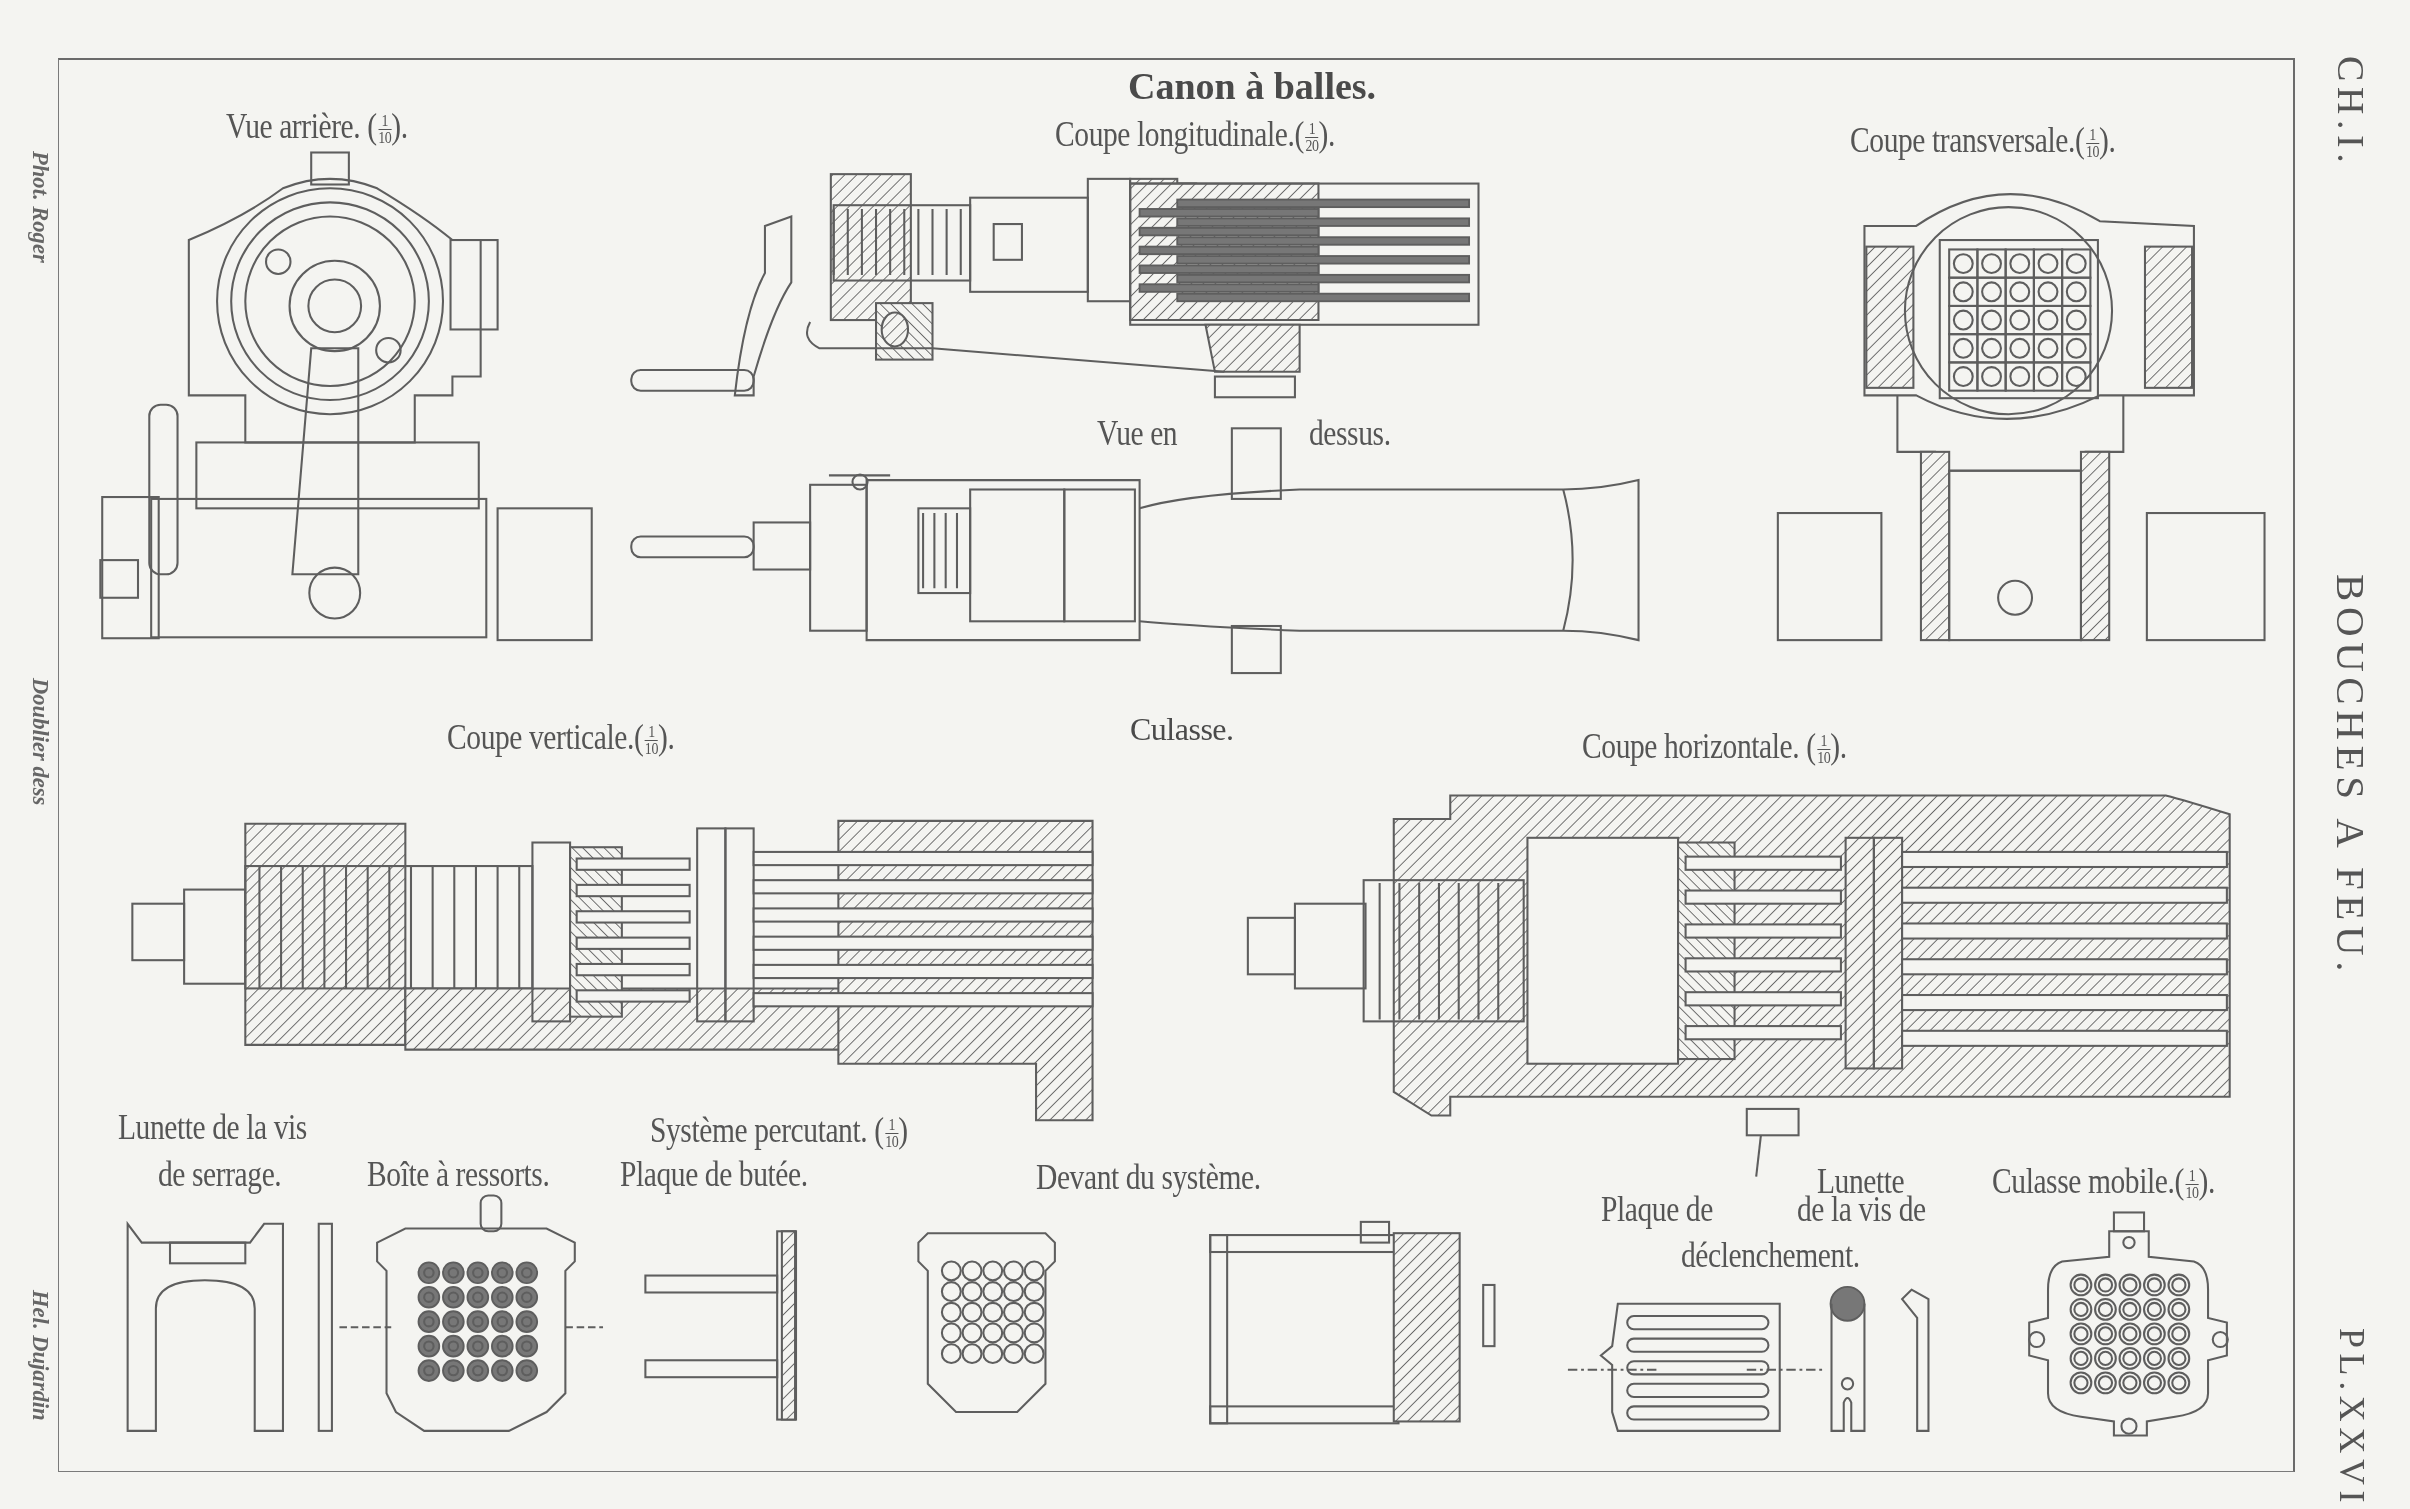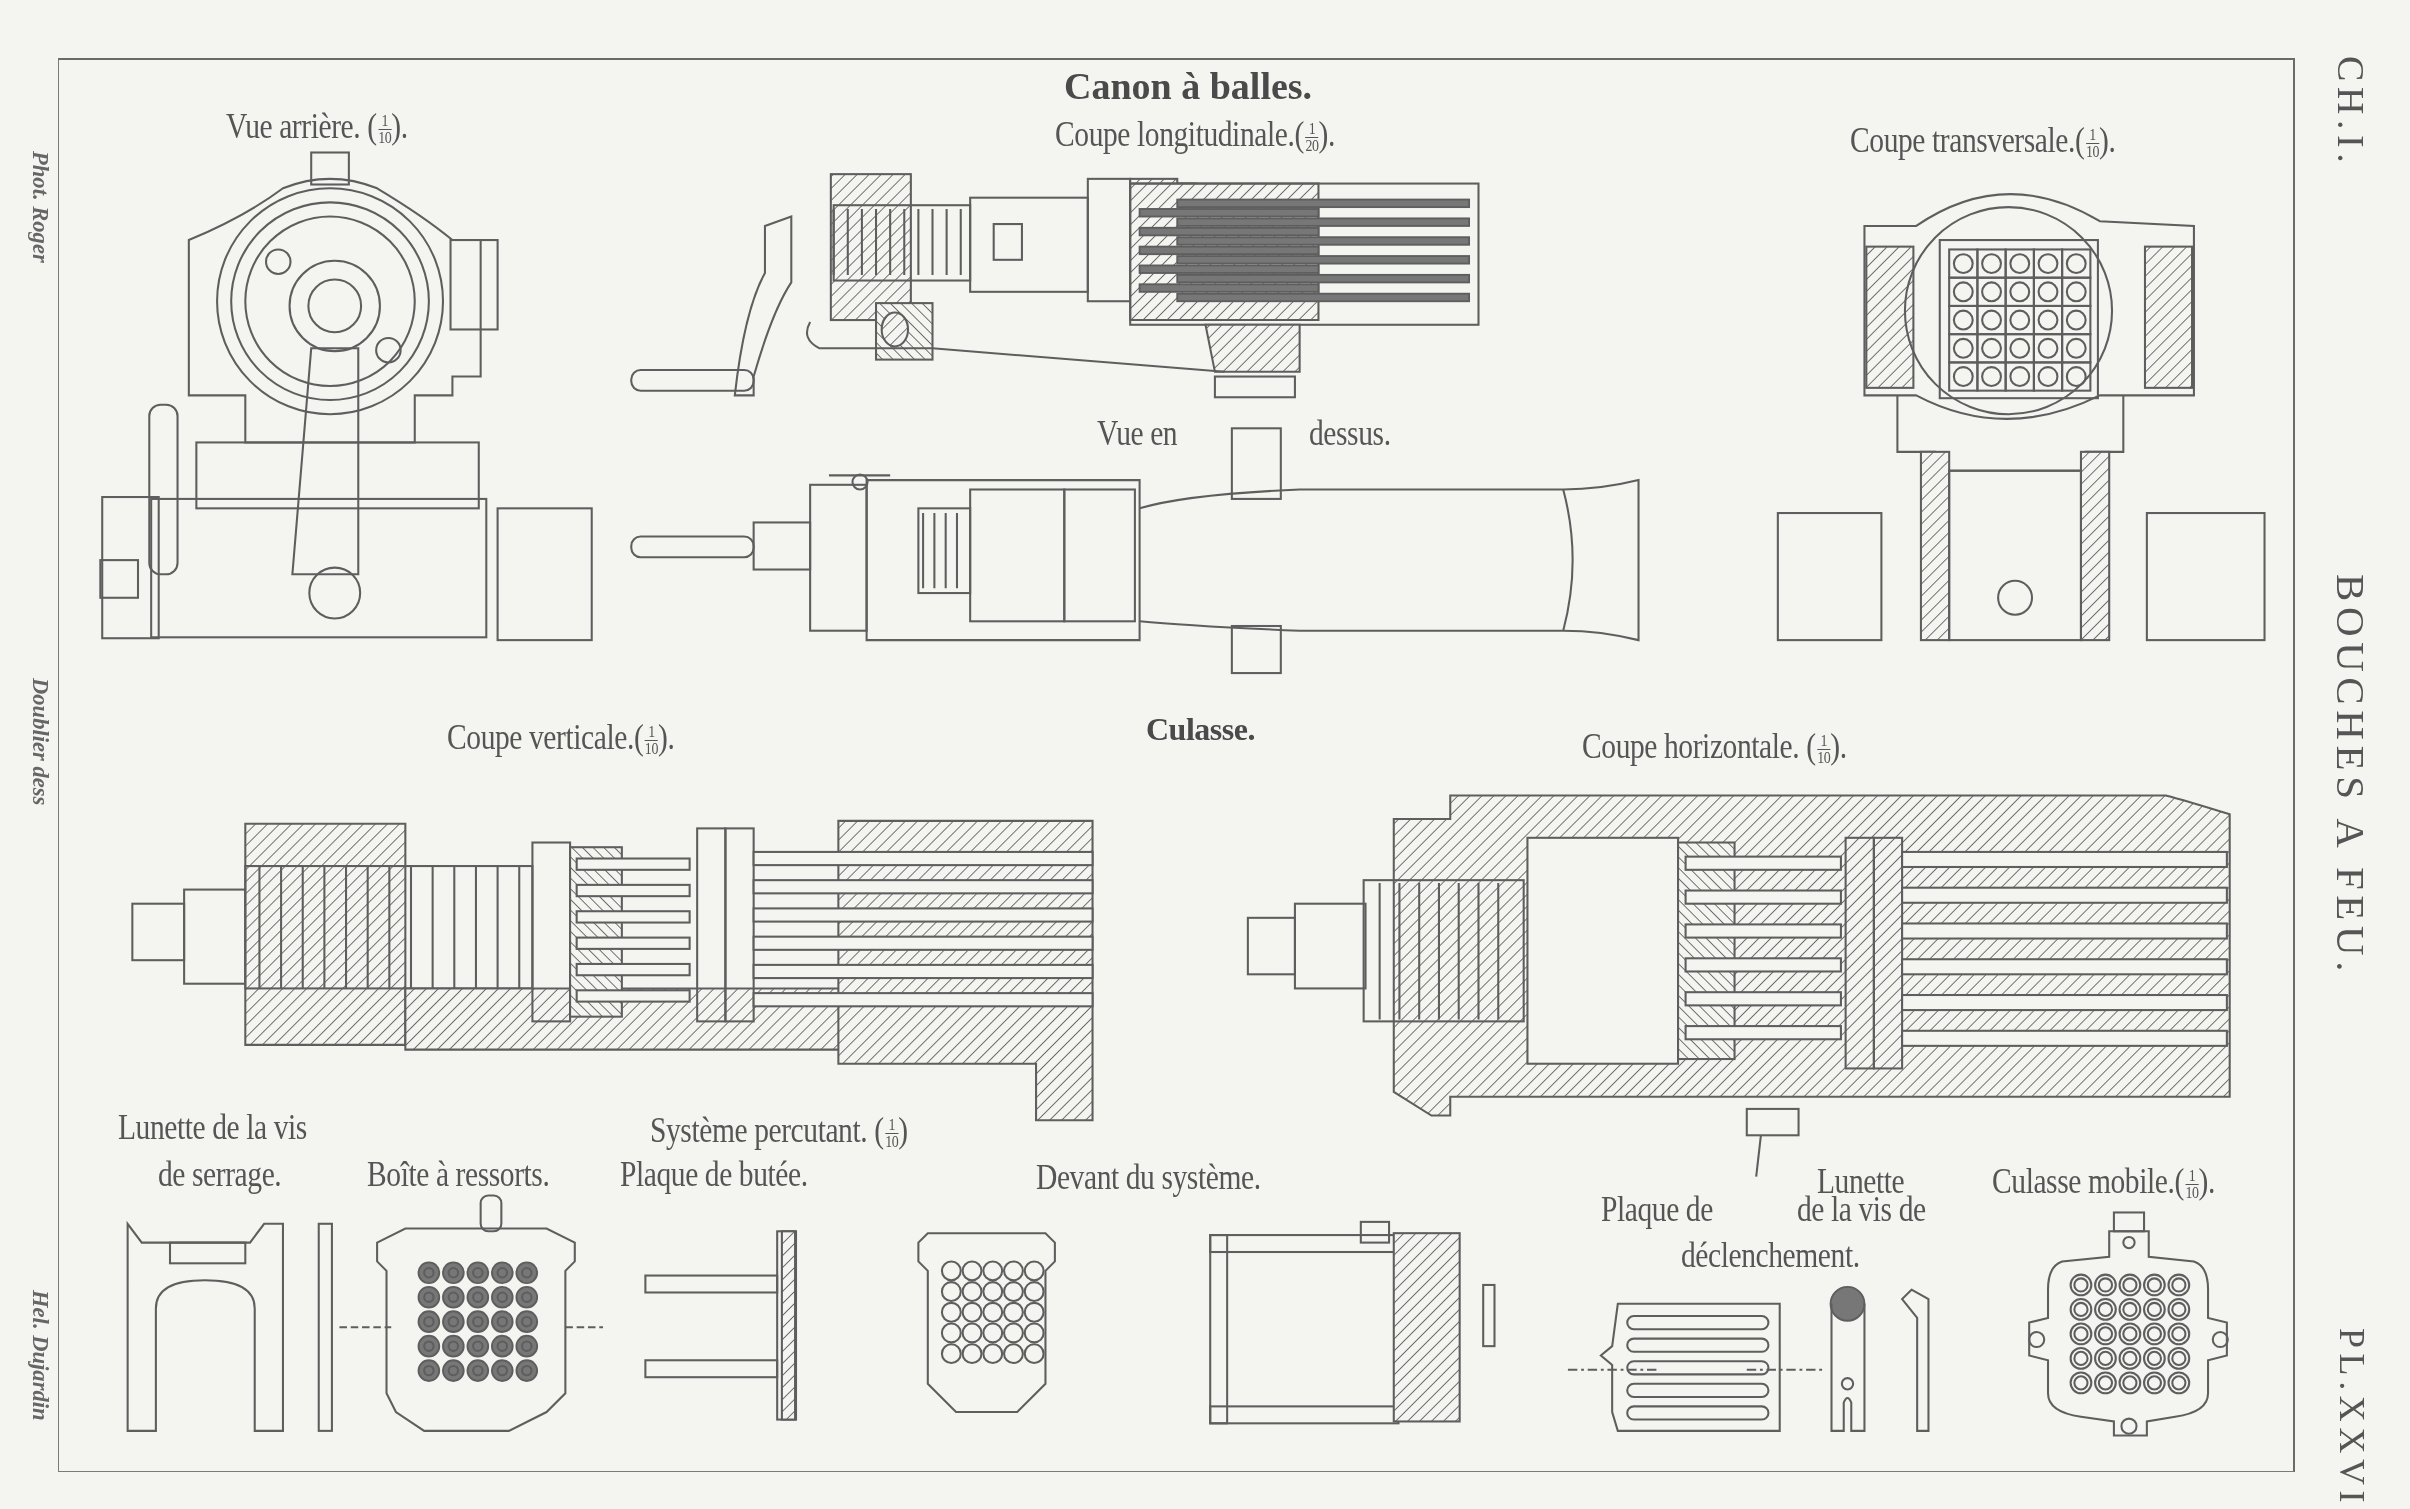--- a/index.html
+++ b/index.html
@@ -4,21 +4,21 @@
 <style>
   html,body{margin:0;padding:0;background:#f4f4f1;}
   body{width:2411px;height:1509px;position:relative;overflow:hidden;
        font-family:"DejaVu Serif","Liberation Serif",serif;color:#5a5a5a;}
   .frame{position:absolute;left:58px;top:58px;width:2234px;height:1411px;
          border-top:2.8px solid #6a6a6a;border-left:1.9px solid #7a7a7a;
          border-right:2.8px solid #6a6a6a;border-bottom:1.9px solid #7a7a7a;}
   .lbl{position:absolute;white-space:nowrap;font-family:"Liberation Serif","DejaVu Serif",serif;
        color:#555;font-size:36px;letter-spacing:-0.5px;transform:scaleX(0.82);transform-origin:left top;}
   .lbl.big{font-weight:bold;font-size:38px;color:#4a4a4a;transform:none;letter-spacing:0;}
-  .lbl.sub{font-weight:bold;font-size:32px;color:#4a4a4a;transform:none;margin-left:16px;}
+  .lbl.sub{font-weight:normal;font-size:32px;color:#4a4a4a;transform:none;}
   .frac{display:inline-block;vertical-align:middle;font-size:17px;line-height:16px;text-align:center;margin-left:1.9px;}
   .frac span{display:block}
   .frac .n{border-bottom:1.4px solid #555;padding:0 1.9px}
   .vert{position:absolute;white-space:nowrap;transform:rotate(90deg);transform-origin:left top;
         font-family:"Liberation Serif","DejaVu Serif",serif;color:#555;}
   .credit{font-style:italic;font-weight:bold;font-size:22.6px;color:#666;}
   .side{font-size:41px;letter-spacing:5.6px;}
   svg{position:absolute;left:0;top:0;}
   .ln{fill:none;stroke:#5e5e5e;stroke-width:2.2}
   .hatch{fill:url(#hatch);stroke:#5e5e5e;stroke-width:2.2}
@@ -32,21 +32,21 @@
 <div class="frame"></div>
 
 <div class="vert credit" style="left:53px;top:151px;">Phot. Roger</div>
 <div class="vert credit" style="left:53px;top:678px;">Doublier dess</div>
 <div class="vert credit" style="left:53px;top:1290px;">Hel. Dujardin</div>
 
 <div class="vert side" style="left:2373px;top:56px;font-size:38px;">CH.I.</div>
 <div class="vert side" style="left:2375px;top:574px;">BOUCHES A FEU.</div>
 <div class="vert side" style="left:2373px;top:1328px;font-size:36px;">PL.XXVII</div>
 
-<div class="lbl big" style="left:1064px;top:64px;">Canon à balles.</div>
+<div class="lbl big" style="left:1128px;top:64px;">Canon à balles.</div>
 <div class="lbl" style="left:226px;top:105px;"><span>Vue arrière.</span> (<span class="frac"><span class="n">1</span><span>10</span></span>).</div>
 <div class="lbl" style="left:1055px;top:113px;"><span>Coupe longitudinale.</span>(<span class="frac"><span class="n">1</span><span>20</span></span>).</div>
 <div class="lbl" style="left:1850px;top:119px;"><span>Coupe transversale.</span>(<span class="frac"><span class="n">1</span><span>10</span></span>).</div>
 <div class="lbl" style="left:1097px;top:412px;">Vue en</div>
 <div class="lbl" style="left:1309px;top:412px;">dessus.</div>
 <div class="lbl" style="left:447px;top:716px;"><span>Coupe verticale.</span>(<span class="frac"><span class="n">1</span><span>10</span></span>).</div>
 <div class="lbl sub" style="left:1130px;top:711px;">Culasse.</div>
 <div class="lbl" style="left:1582px;top:725px;"><span>Coupe horizontale.</span> (<span class="frac"><span class="n">1</span><span>10</span></span>).</div>
 
 <div class="lbl" style="left:118px;top:1106px;">Lunette de la vis</div>

